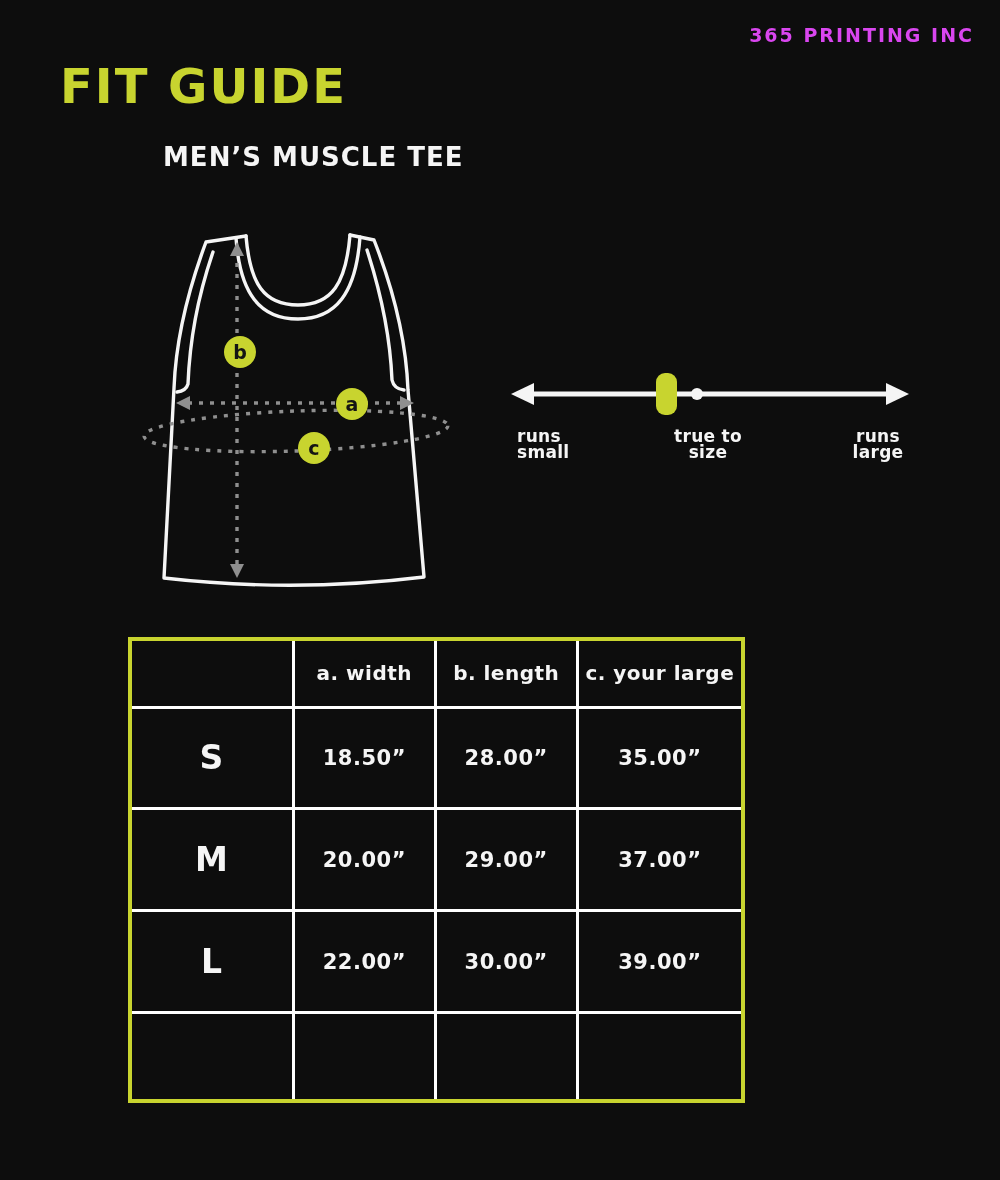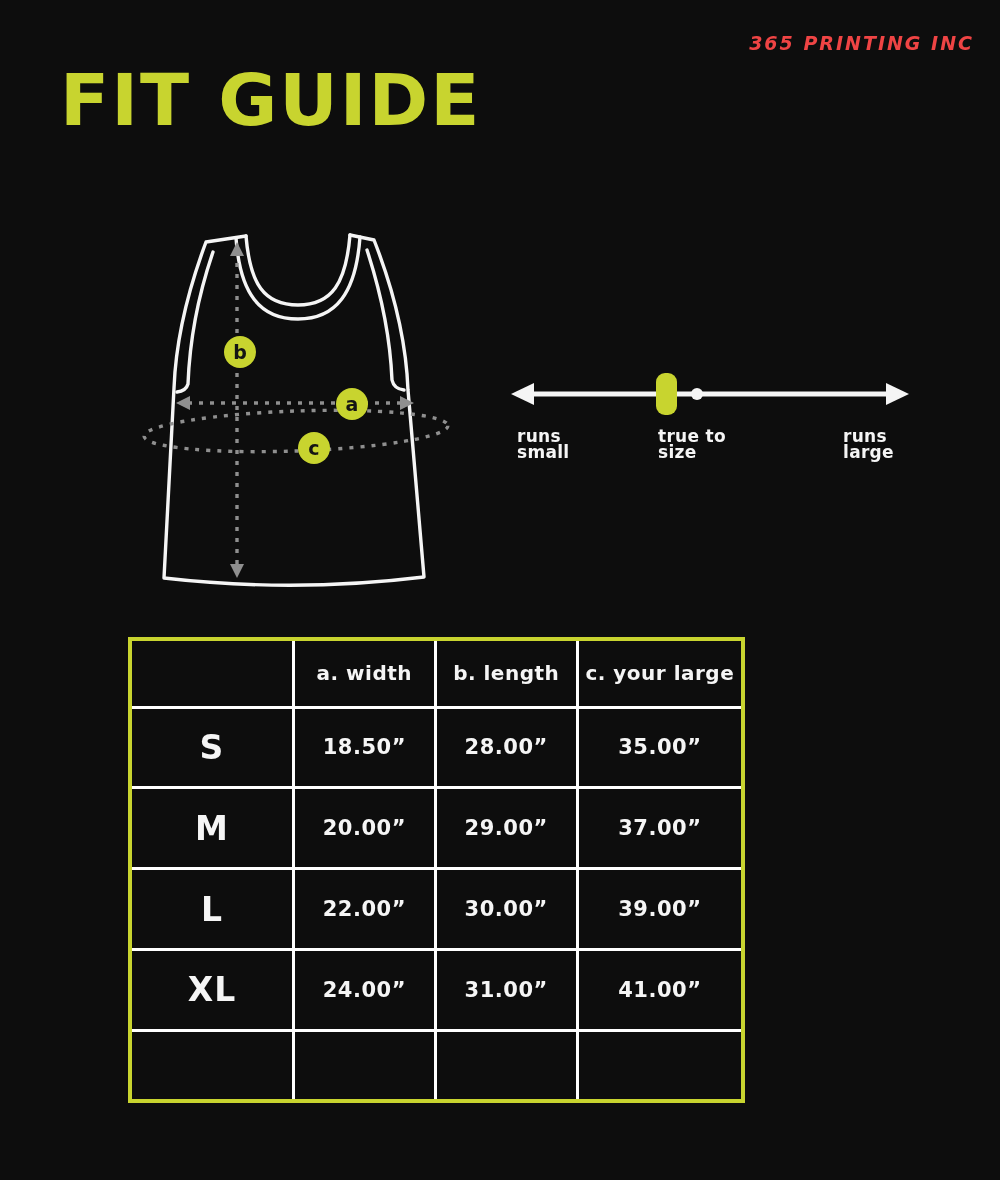--- a/index.html
+++ b/index.html
@@ -4,38 +4,38 @@
 <style>
   html,body { margin:0; padding:0; background:#000; }
   .canvas {
     position:relative; width:1000px; height:1180px;
     background:#0d0d0d; overflow:hidden;
     font-family:"DejaVu Sans","Liberation Sans",sans-serif;
     color:#f5f5f5;
   }
   
   .brand {
-    position:absolute; top:32px; right:26px;
-    font-size:19px; font-weight:bold; letter-spacing:2px; color:#ef4444;font-style:italic;
+    position:absolute; top:24px; right:26px;
+    font-size:19px; font-weight:bold; letter-spacing:2px; color:#d946ef;
   }
   .title {
     position:absolute; top:58px; left:60px;
-    font-size:72px; font-weight:bold; letter-spacing:2px; color:#c8d42f;
+    font-size:48px; font-weight:bold; letter-spacing:2px; color:#c8d42f;
   }
   .subtitle {
     position:absolute; top:142px; left:163px;
     font-size:26px; font-weight:bold; letter-spacing:1px; color:#f5f5f5;
   }
   
   .diagram-svg { position:absolute; left:0; top:0; width:1000px; height:620px; }
   
   .scale-label {
     position:absolute; top:429px;
     font-size:17px; font-weight:bold; line-height:15.5px;
-    color:#f5f5f5; letter-spacing:0.3px;
+    color:#f5f5f5; text-align:center; letter-spacing:0.3px;
   }
   .scale-label.left   { left:517px; text-align:left; }
   .scale-label.center { left:658px; width:100px; }
   .scale-label.right  { left:843px; width:70px; }
   
   .size-table-wrap {
     position:absolute; left:128px; top:637px; width:617px; height:466px;
     border:4px solid #c8d42f; box-sizing:border-box; background:#0d0d0d;
   }
   table.size-table {
@@ -60,20 +60,21 @@
     color:#f5f5f5;
   }
 </style>
 </head>
 <body>
 
 <div class="canvas">
 
   <div class="brand">365 PRINTING INC</div>
   <div class="title">FIT GUIDE</div>
+  <div class="subtitle">MEN’S MUSCLE TEE</div>
 
   <svg class="diagram-svg" viewBox="0 0 1000 620" xmlns="http://www.w3.org/2000/svg">
 
     <g stroke="#f5f5f5" stroke-width="3.4" fill="none" stroke-linecap="round" stroke-linejoin="round">
       <path d="M246,236 L206,242 C190,285 176,335 174,388 L164,578 Q294,593 424,577 L408,390 C406,337 392,286 374,240 L350,235"></path>
       <path d="M246,236 C250,284 264,305 298,305 C332,305 346,283 350,235"></path>
       <path d="M236,238 C240,294 260,319 298,319 C336,319 356,293 360,237"></path>
       <path d="M213,252 C200,290 190,332 188,384 Q186,391 177,392"></path>
       <path d="M367,250 C380,290 390,332 392,380 Q394,389 404,390"></path>
     </g>
@@ -149,26 +150,20 @@
           <td class="value-cell">20.00”</td>
           <td class="value-cell">29.00”</td>
           <td class="value-cell">37.00”</td>
         </tr>
         <tr>
           <td class="size-cell">L</td>
           <td class="value-cell">22.00”</td>
           <td class="value-cell">30.00”</td>
           <td class="value-cell">39.00”</td>
         </tr>
-        <tr>
-          <td class="size-cell">XL</td>
-          <td class="value-cell">24.00”</td>
-          <td class="value-cell">31.00”</td>
-          <td class="value-cell">41.00”</td>
-        </tr>
         <tr class="empty-row">
           <td class="size-cell"></td>
           <td class="value-cell"></td>
           <td class="value-cell"></td>
           <td class="value-cell"></td>
         </tr>
       </tbody>
     </table>
   </div>
 

